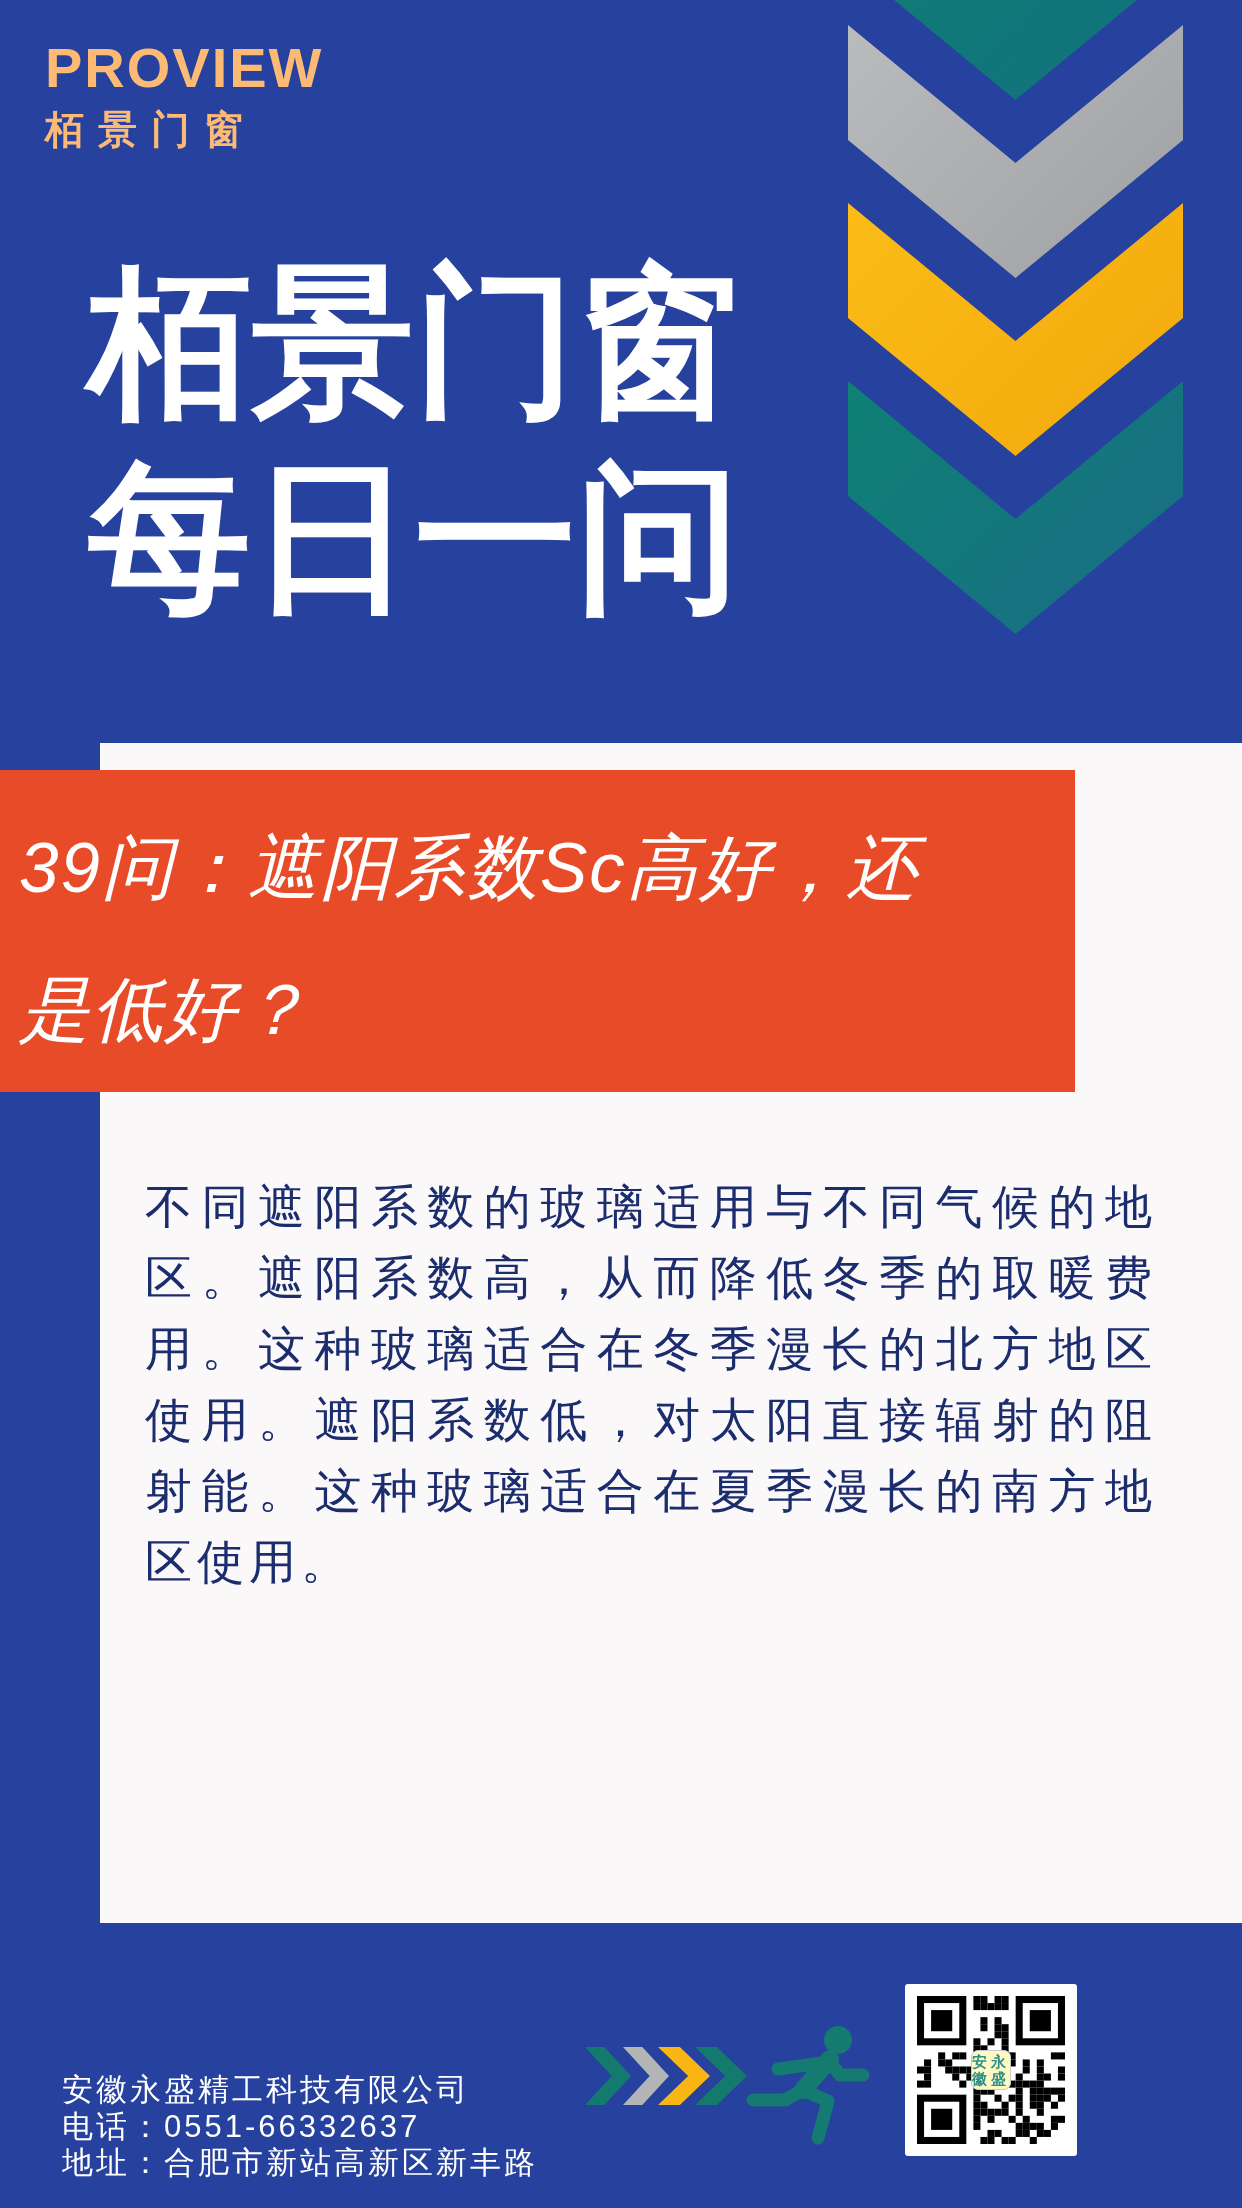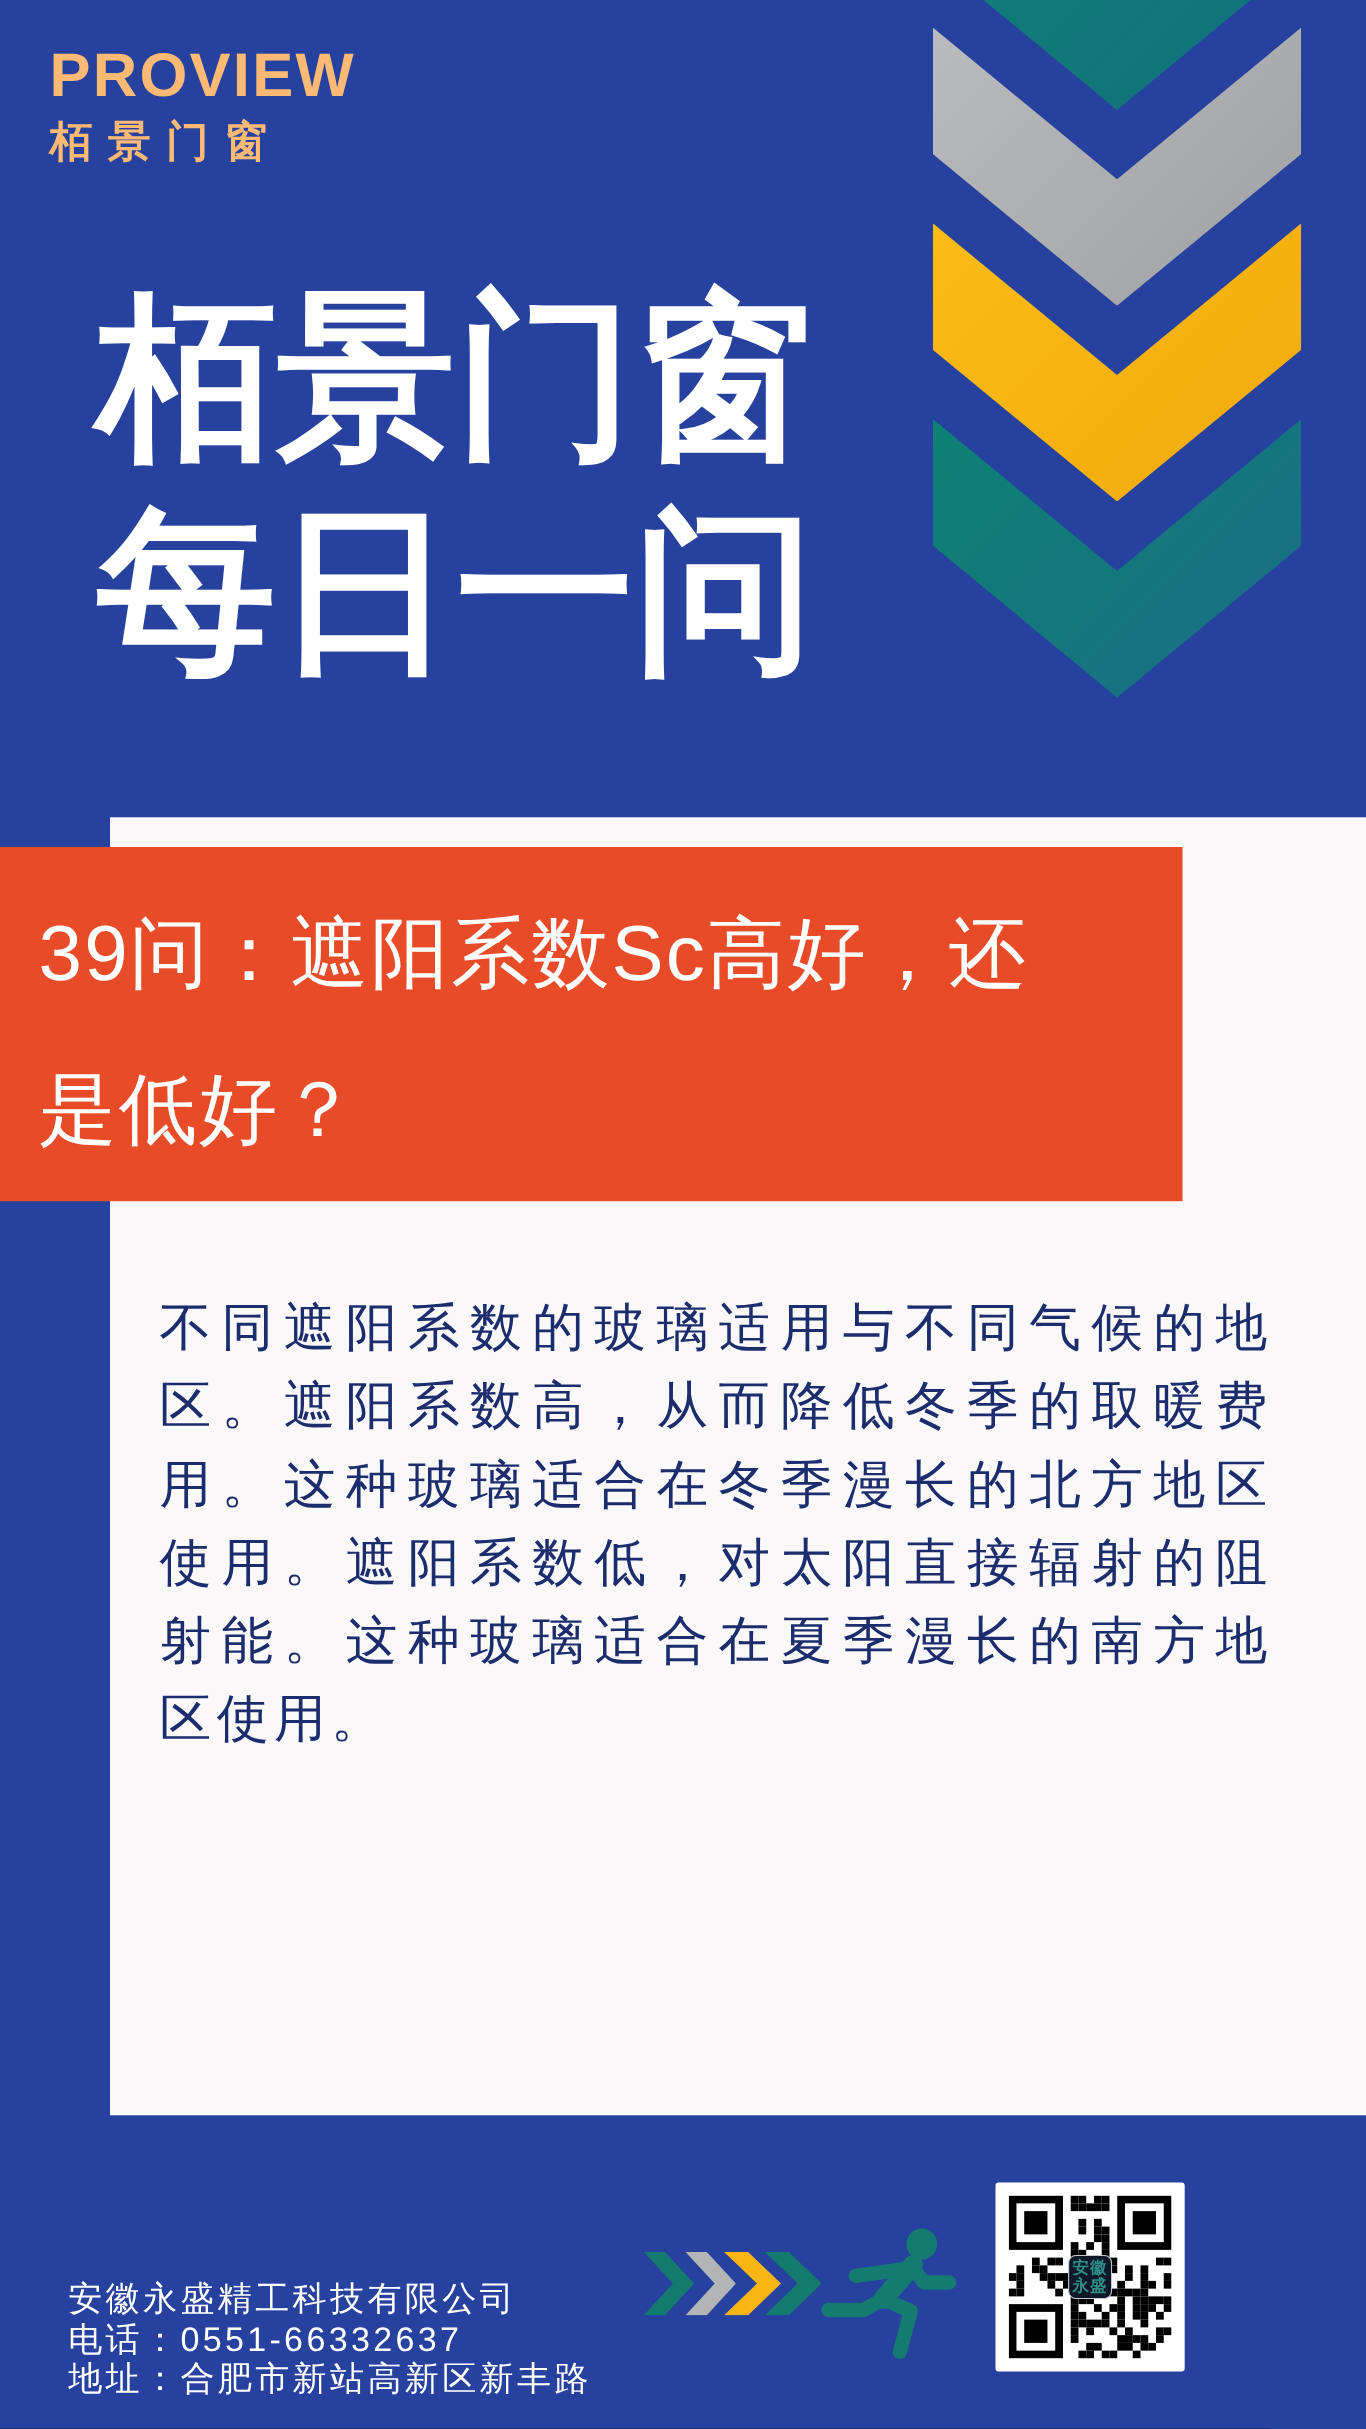--- a/index.html
+++ b/index.html
@@ -36,23 +36,23 @@
     position:absolute;left:100px;top:743px;width:1142px;height:1180px;
     background:#fbf8f9;
   }
   
   .question-banner{
     position:absolute;left:0;top:770px;width:1075px;height:322px;
     background:#e74b27;color:#ffffff;
     padding:0;box-sizing:border-box;
   }
   .question-banner .q-line{
-    margin-left:35px;margin-right:30px;
+    margin-left:19px;margin-right:30px;
     font-size:71px;line-height:142px;letter-spacing:2px;
-    white-space:nowrap;font-weight:400;
+    white-space:nowrap;font-weight:400;font-style:italic;
   }
   .question-banner .q-line:first-child{margin-top:27px;}
   
   .article-text{
     position:absolute;left:145px;top:1171px;width:1012px;
     color:#1c2d6e;font-size:47px;line-height:71px;letter-spacing:5px;
   }
   .article-text .t-line{
     text-align:justify;
     text-align-last:justify;
@@ -74,23 +74,23 @@
   .chev-right.a4{left:110px;width:52px;background:#157a6e;}
   .runner{position:absolute;left:745px;top:2018px;width:130px;height:130px;}
   
   .qr-box{
     position:absolute;left:905px;top:1984px;width:172px;height:172px;
     background:#ffffff;border-radius:3px;
   }
   .qr-box svg{position:absolute;left:12px;top:12px;}
   .qr-logo{
     position:absolute;left:66px;top:66px;width:40px;height:40px;
-    background:#0f172a;border:1px solid #c9c9c9;border-radius:7px;
+    background:#fef9c3;border:1px solid #c9c9c9;border-radius:7px;
     box-sizing:border-box;
-    display:flex;flex-direction:column;align-items:center;justify-content:center;
+    display:flex;flex-direction:row;align-items:center;justify-content:center;
     color:#2f8e89;font-size:15px;font-weight:700;line-height:17px;letter-spacing:1px;
   }
 </style>
 </head>
 <body>
 
 <div class="poster">
 
   <div class="brand">
     <div class="en">PROVIEW</div>

